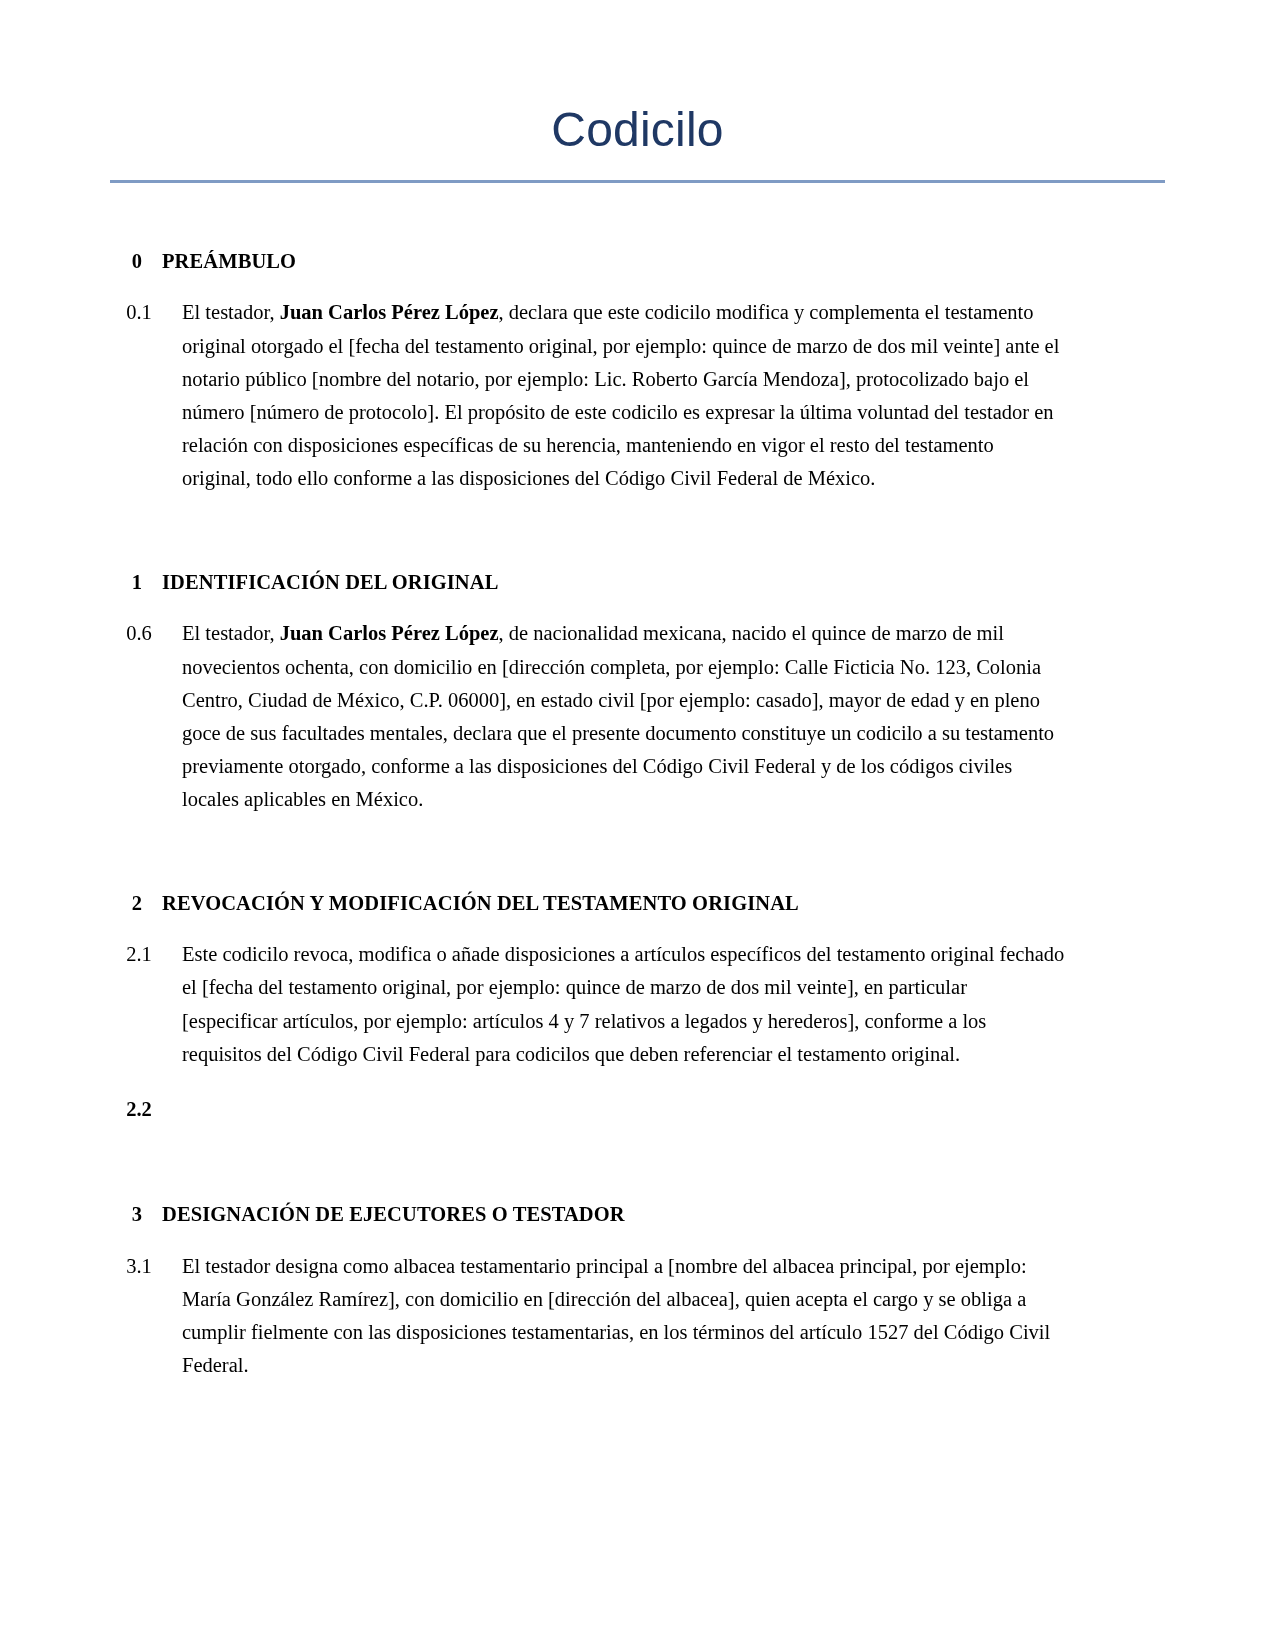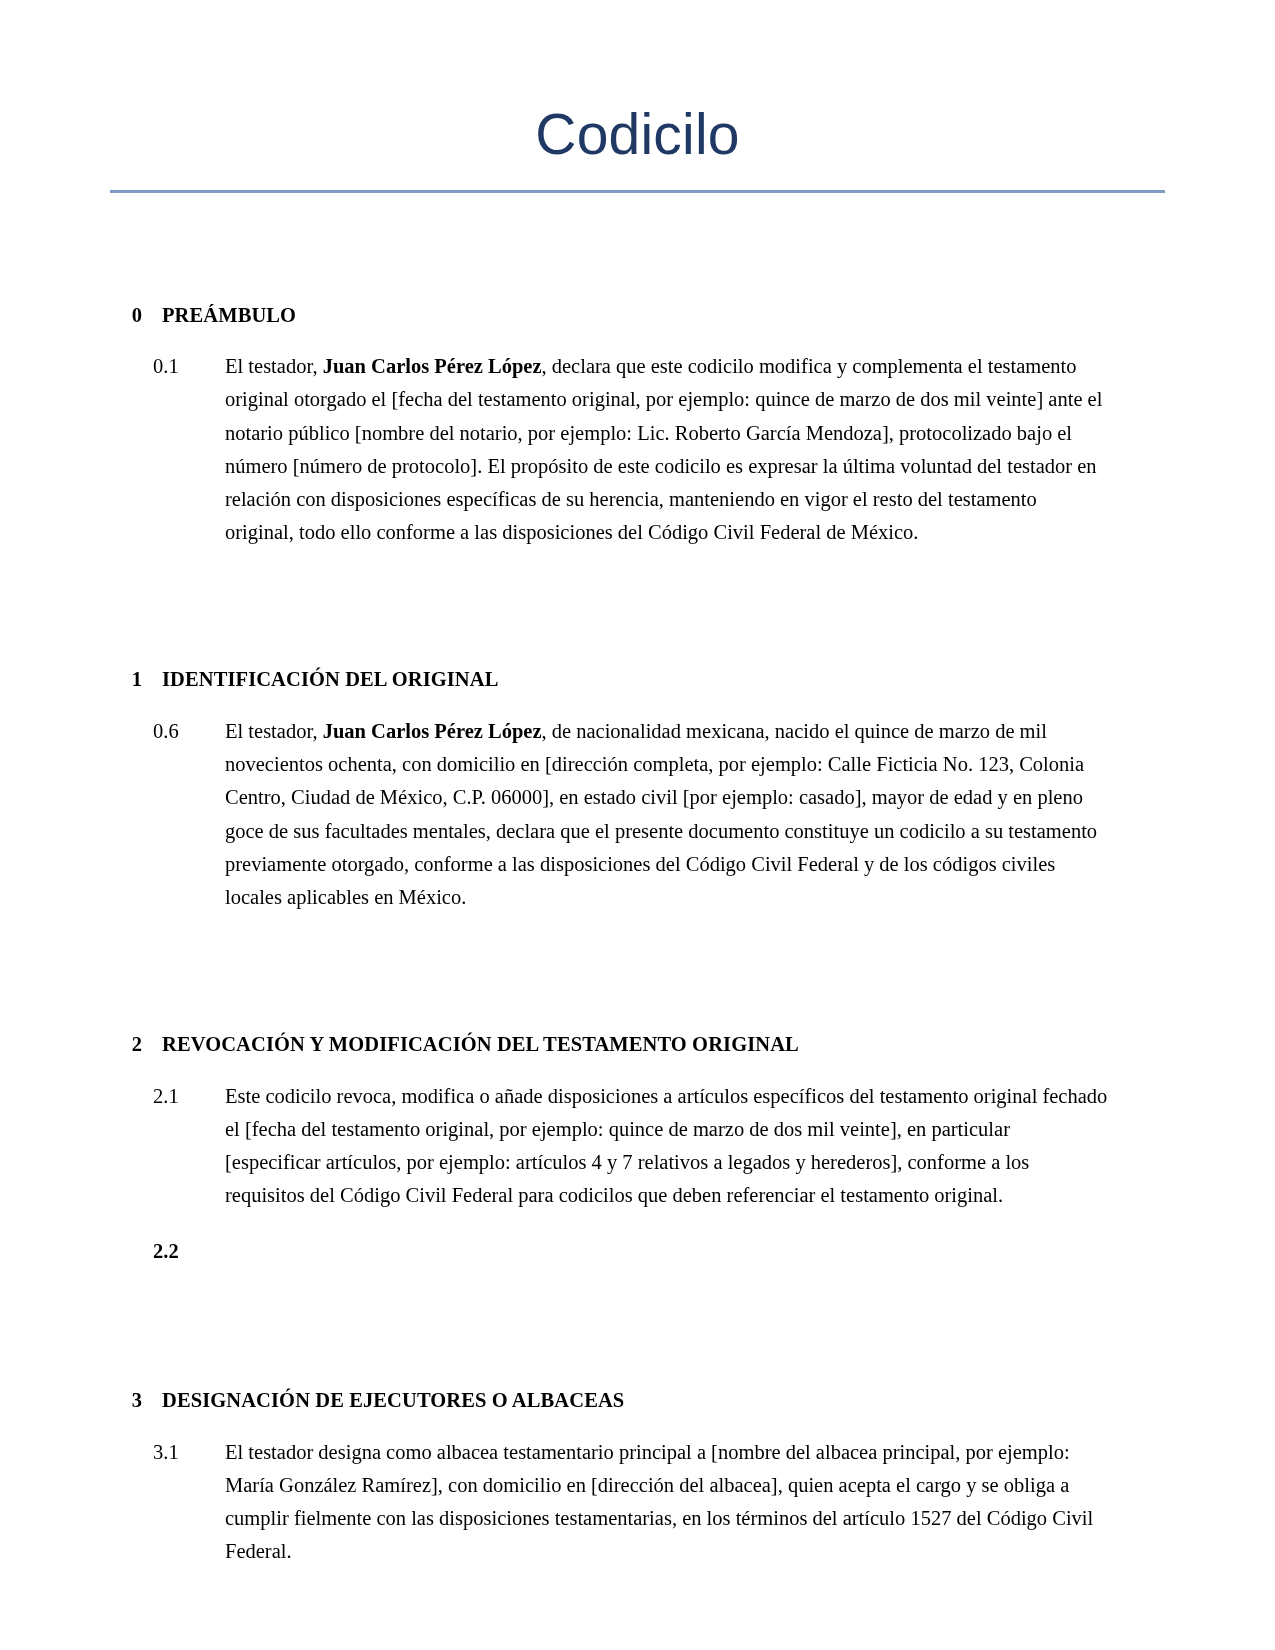--- a/index.html
+++ b/index.html
@@ -23,21 +23,21 @@
     background: #ffffff;
     overflow: hidden;
   }
 
   
   .title-block {
     padding-top: 104px;
   }
   .doc-title {
     font-family: "Liberation Sans", "DejaVu Sans", sans-serif;
-    font-size: 57px;
+    font-size: 48px;
     font-weight: 400;
     line-height: 1.08;
     color: #1F3864;
     text-align: center;
     letter-spacing: 0.2px;
     margin: 0;
     padding: 0 110px;
   }
   .title-rule {
     margin: 24px 110px 0 110px;
@@ -67,39 +67,37 @@
   }
   .heading .h-num {
     width: 52px;
     flex: 0 0 52px;
     text-align: right;
     padding-right: 20px;
     box-sizing: border-box;
   }
   .heading .h-text {
     flex: 1 1 auto;
-    margin-top: 44px;
   }
 
   .para {
     display: flex;
     align-items: baseline;
     font-size: 20.5px;
     line-height: 1.62;
     margin: 0;
     text-align: left;
   }
   .para .p-num {
     width: 72px;
     flex: 0 0 72px;
-    text-align: left;
+    text-align: center;
     padding-right: 14px;
     box-sizing: border-box;
     white-space: nowrap;
-    margin-left: 43px;
   }
   .para .p-text {
     flex: 1 1 auto;
     max-width: 885px;
   }
   .para .p-text b {
     font-weight: bold;
   }
 
   
@@ -160,21 +158,21 @@
         <span class="p-text">Este codicilo revoca, modifica o añade disposiciones a artículos específicos del testamento original fechado el [fecha del testamento original, por ejemplo: quince de marzo de dos mil veinte], en particular [especificar artículos, por ejemplo: artículos 4 y 7 relativos a legados y herederos], conforme a los requisitos del Código Civil Federal para codicilos que deben referenciar el testamento original.</span>
       </div>
       <div class="para">
         <span class="p-num">2.2</span>
       </div>
     </div>
 
     <div class="section sec-3">
       <div class="heading">
         <span class="h-num">3</span>
-        <span class="h-text">DESIGNACIÓN DE EJECUTORES O ALBACEAS</span>
+        <span class="h-text">DESIGNACIÓN DE EJECUTORES O TESTADOR</span>
       </div>
       <div class="para">
         <span class="p-num">3.1</span>
         <span class="p-text">El testador designa como albacea testamentario principal a [nombre del albacea principal, por ejemplo: María González Ramírez], con domicilio en [dirección del albacea], quien acepta el cargo y se obliga a cumplir fielmente con las disposiciones testamentarias, en los términos del artículo 1527 del Código Civil Federal.</span>
       </div>
     </div>
 
   </div>
 </div>
 

